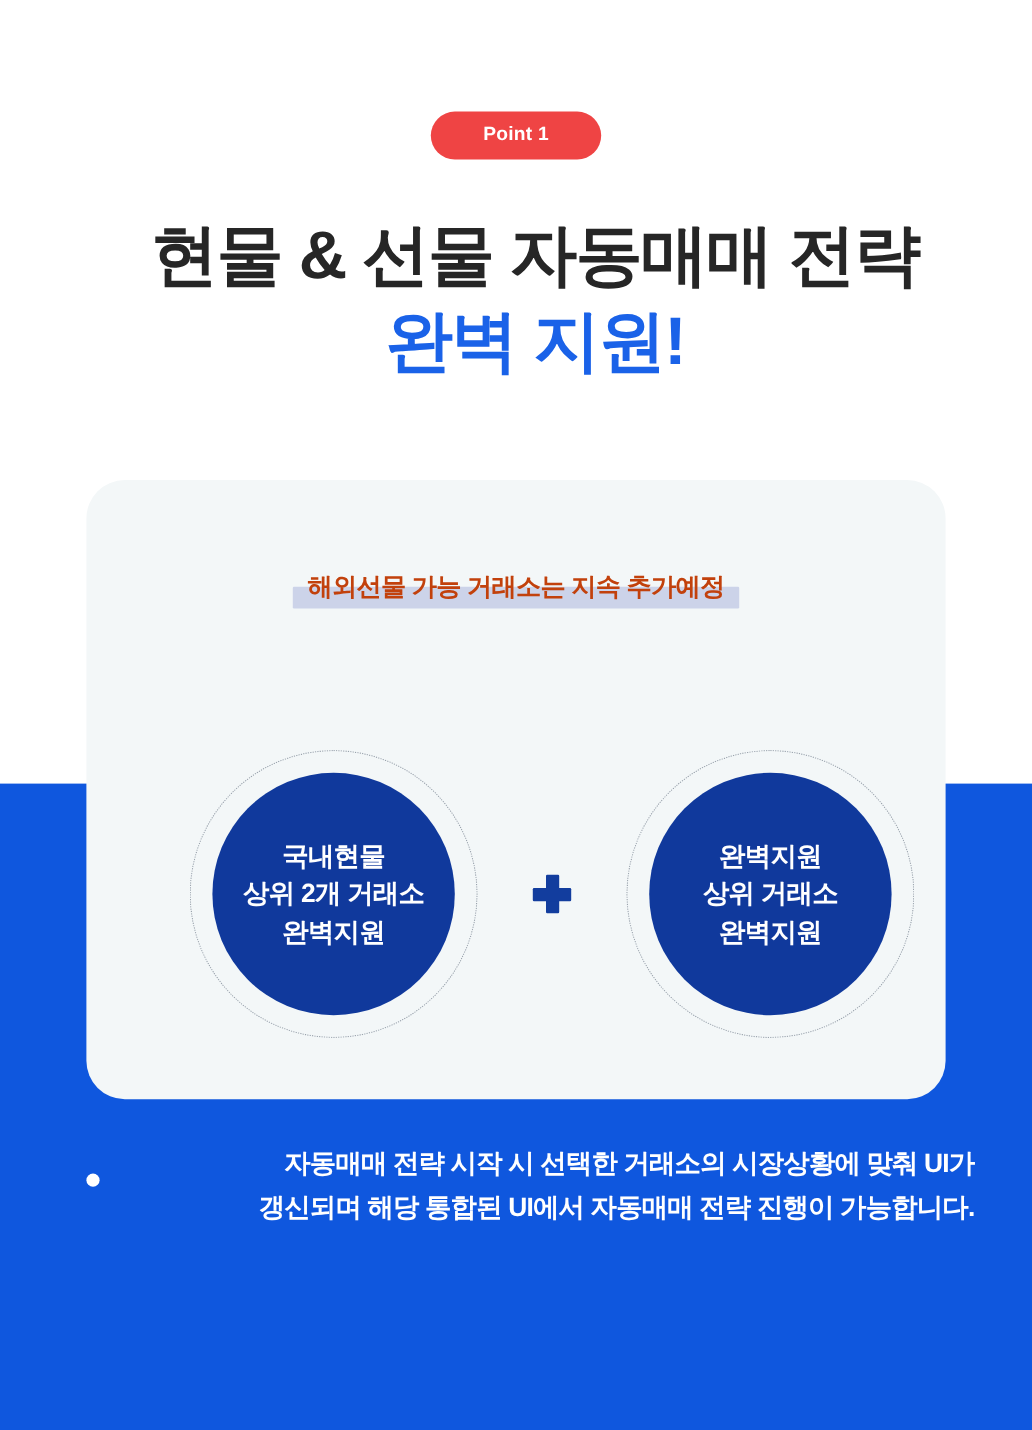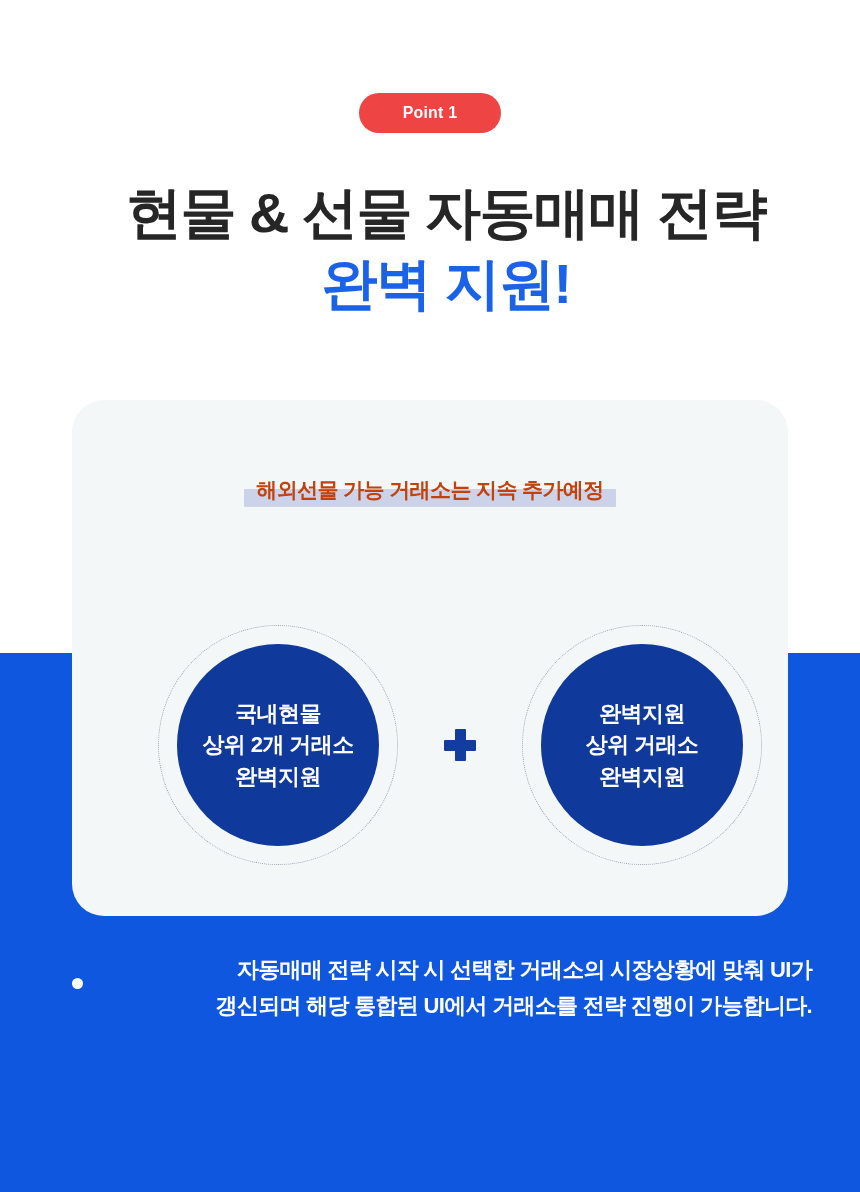--- a/index.html
+++ b/index.html
@@ -299,17 +299,17 @@
         </div>
       </div>
 
     </div>
   </div>
 
   <div class="footnote">
     <div class="dot"></div>
     <div class="lines">
       <span>자동매매 전략 시작 시 선택한 거래소의 시장상황에 맞춰 UI가</span>
-      <span>갱신되며 해당 통합된 UI에서 거래소를 전략 진행이 가능합니다.</span>
+      <span>갱신되며 해당 통합된 UI에서 자동매매 전략 진행이 가능합니다.</span>
     </div>
   </div>
 
 </div>
 
 </body></html>

